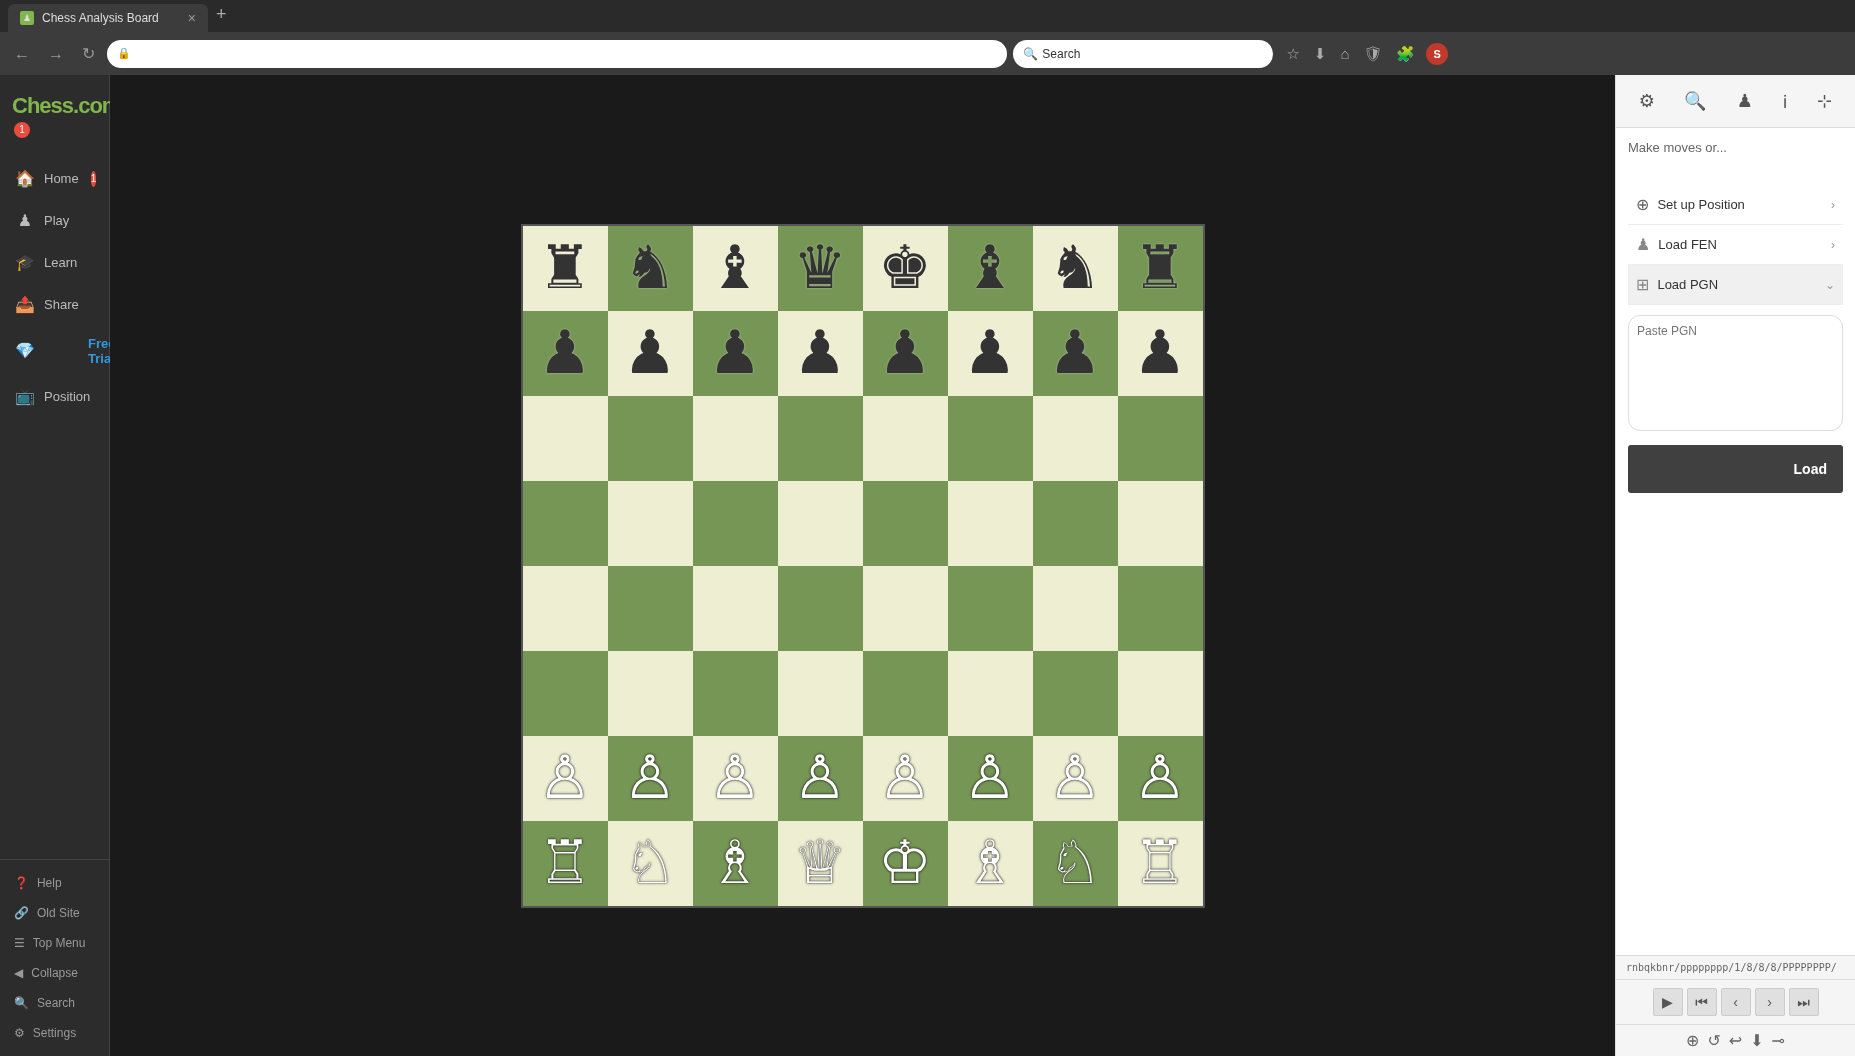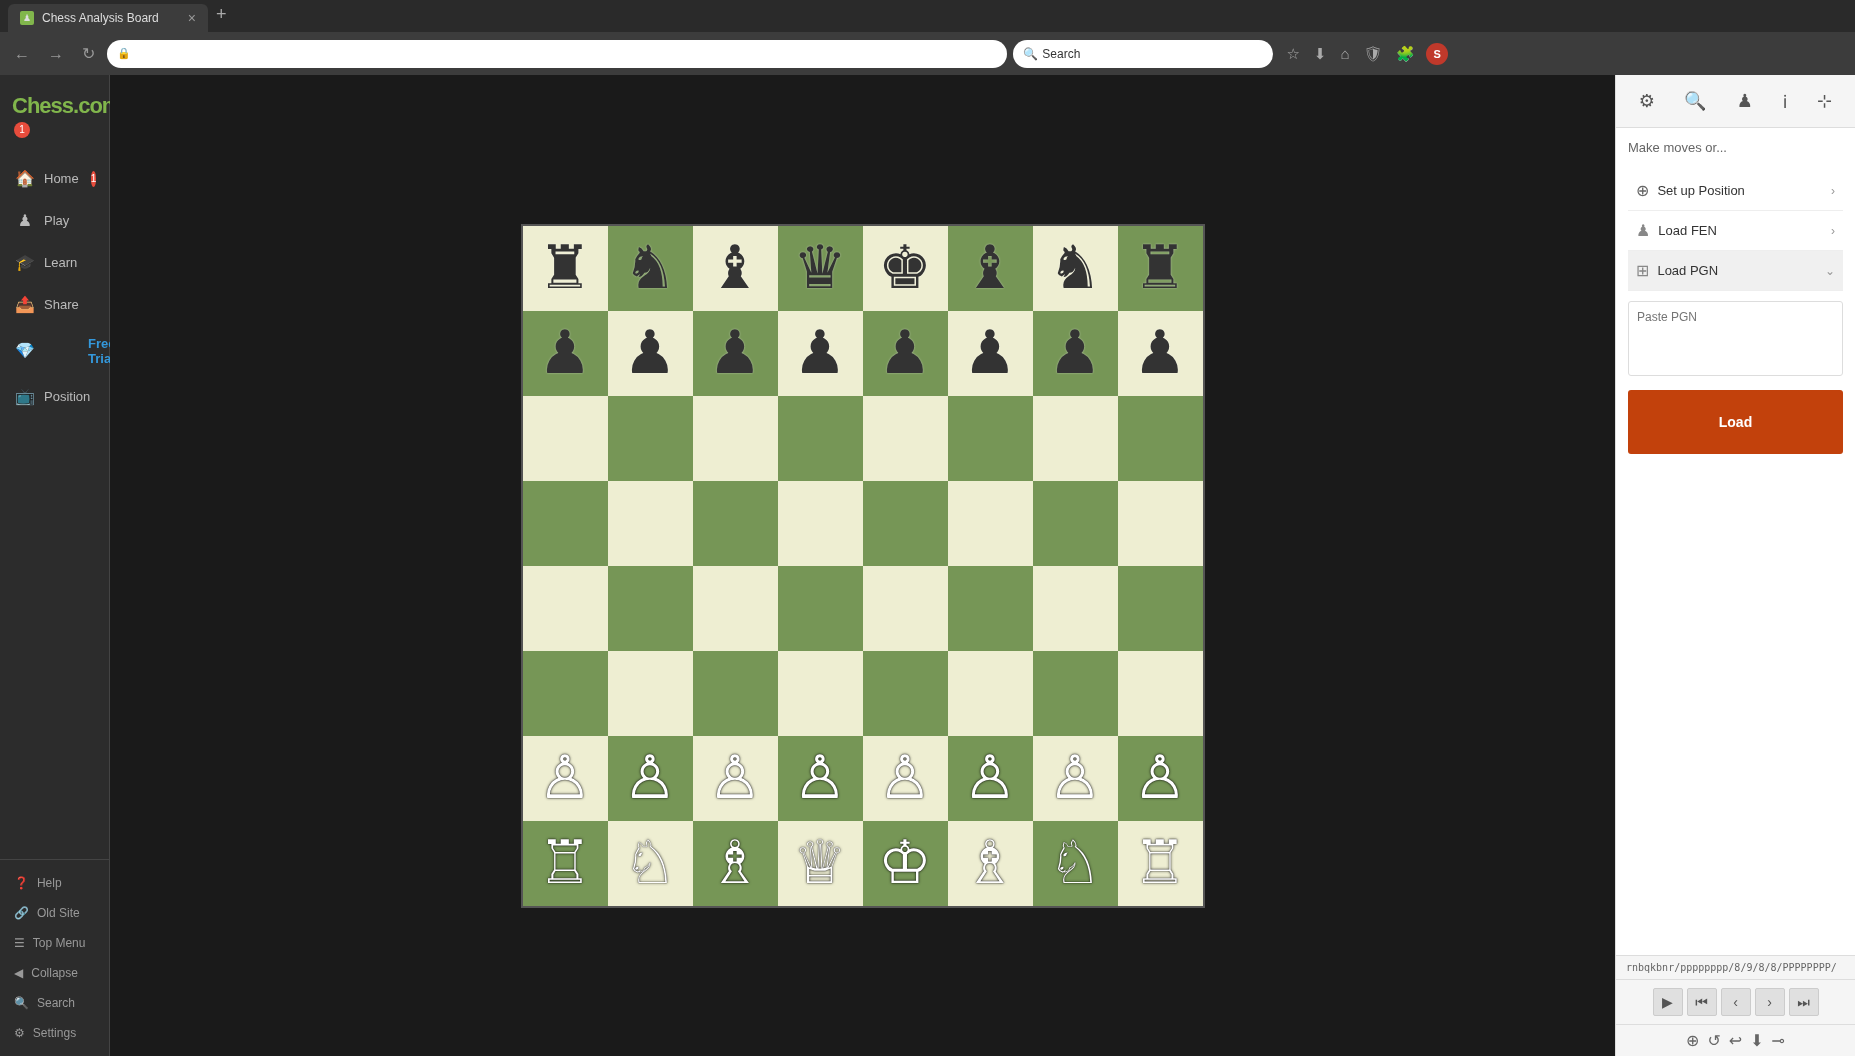--- a/index.html
+++ b/index.html
@@ -40,27 +40,27 @@
     .chess-board { display: grid; grid-template-columns: repeat(8, 85px); grid-template-rows: repeat(8, 85px); border: 2px solid #555; }
     .chess-square { width: 85px; height: 85px; display: flex; align-items: center; justify-content: center; font-size: 60px; line-height: 1; cursor: pointer; }
     .chess-square.light { background: #eeeed2; }
     .chess-square.dark { background: #769656; }
 
     
     .right-panel { width: 240px; background: #fff; border-left: 1px solid #ddd; display: flex; flex-direction: column; }
     .panel-toolbar { background: #f5f5f5; border-bottom: 1px solid #ddd; display: flex; align-items: center; justify-content: space-around; padding: 8px; }
     .panel-tool-btn { background: none; border: none; cursor: pointer; padding: 6px; border-radius: 4px; color: #555; font-size: 18px; }
     .panel-content { padding: 12px; flex: 1; }
-    .make-moves-label { font-size: 13px; color: #666; margin-bottom: 16px; }
+    .make-moves-label { font-size: 13px; color: #666; margin-bottom: 30px; }
     .panel-menu-item { display: flex; align-items: center; gap: 8px; padding: 10px 8px; cursor: pointer; color: #333; font-size: 13px; border-bottom: 1px solid #eee; }
     .panel-menu-item-icon { font-size: 16px; color: #666; }
     .panel-menu-item-arrow { margin-left: auto; color: #999; font-size: 12px; }
     .panel-menu-item.active { background: #f0f0f0; }
-    .pgn-textarea { width: 100%; height: 75px; border: 1px solid #ddd; border-radius: 3px; padding: 8px; font-size: 12px; color: #666; resize: none; margin: 10px 0; font-family: Arial, sans-serif; }
-    .load-btn { width: 100%; background: #c2410c; color: white; border: none; padding: 24px; font-size: 14px; font-weight: bold; cursor: pointer; border-radius: 3px; }
+    .pgn-textarea { width: 100%; height: 116px; border: 1px solid #ddd; border-radius: 12px; padding: 8px; font-size: 12px; color: #666; resize: none; margin: 10px 0; font-family: Arial, sans-serif; }
+    .load-btn { width: 100%; background: #404040; color: white; border: none; padding: 16px; font-size: 14px; font-weight: bold; cursor: pointer; border-radius: 3px; text-align: right; }
     .fen-bar { background: #f5f5f5; border-top: 1px solid #ddd; padding: 6px 10px; font-size: 10px; color: #666; font-family: monospace; white-space: nowrap; overflow: hidden; text-overflow: ellipsis; }
     .nav-controls { background: #f5f5f5; border-top: 1px solid #ddd; display: flex; align-items: center; justify-content: center; gap: 4px; padding: 8px; }
     .nav-control-btn { background: #e0e0e0; border: 1px solid #ccc; color: #555; width: 30px; height: 28px; cursor: pointer; display: flex; align-items: center; justify-content: center; font-size: 14px; border-radius: 2px; }
     .board-bottom-icons { background: #f5f5f5; border-top: 1px solid #ddd; display: flex; align-items: center; justify-content: center; gap: 8px; padding: 6px; }
     .board-bottom-icon { color: #666; font-size: 16px; cursor: pointer; }
 
     
     .piece-black { color: #333; text-shadow: 0 0 2px rgba(255,255,255,0.5); }
     .piece-white { color: #fff; text-shadow: 0 0 3px rgba(0,0,0,0.8), 0 0 1px rgba(0,0,0,1); }
 
@@ -330,21 +330,21 @@
         <span>Load PGN</span>
         <span class="panel-menu-item-arrow">⌄</span>
       </div>
 
       <textarea class="pgn-textarea" placeholder="Paste PGN" style=""></textarea>
 
       <button class="load-btn">Load</button>
     </div>
 
     <div class="fen-bar">
-      <span>rnbqkbnr/pppppppp/8/9/8/8/PPPPPPPP/</span>
+      <span>rnbqkbnr/pppppppp/1/8/8/8/PPPPPPPP/</span>
     </div>
 
     <div class="nav-controls">
       <button class="nav-control-btn">▶</button>
       <button class="nav-control-btn">⏮</button>
       <button class="nav-control-btn">‹</button>
       <button class="nav-control-btn">›</button>
       <button class="nav-control-btn">⏭</button>
     </div>
 

